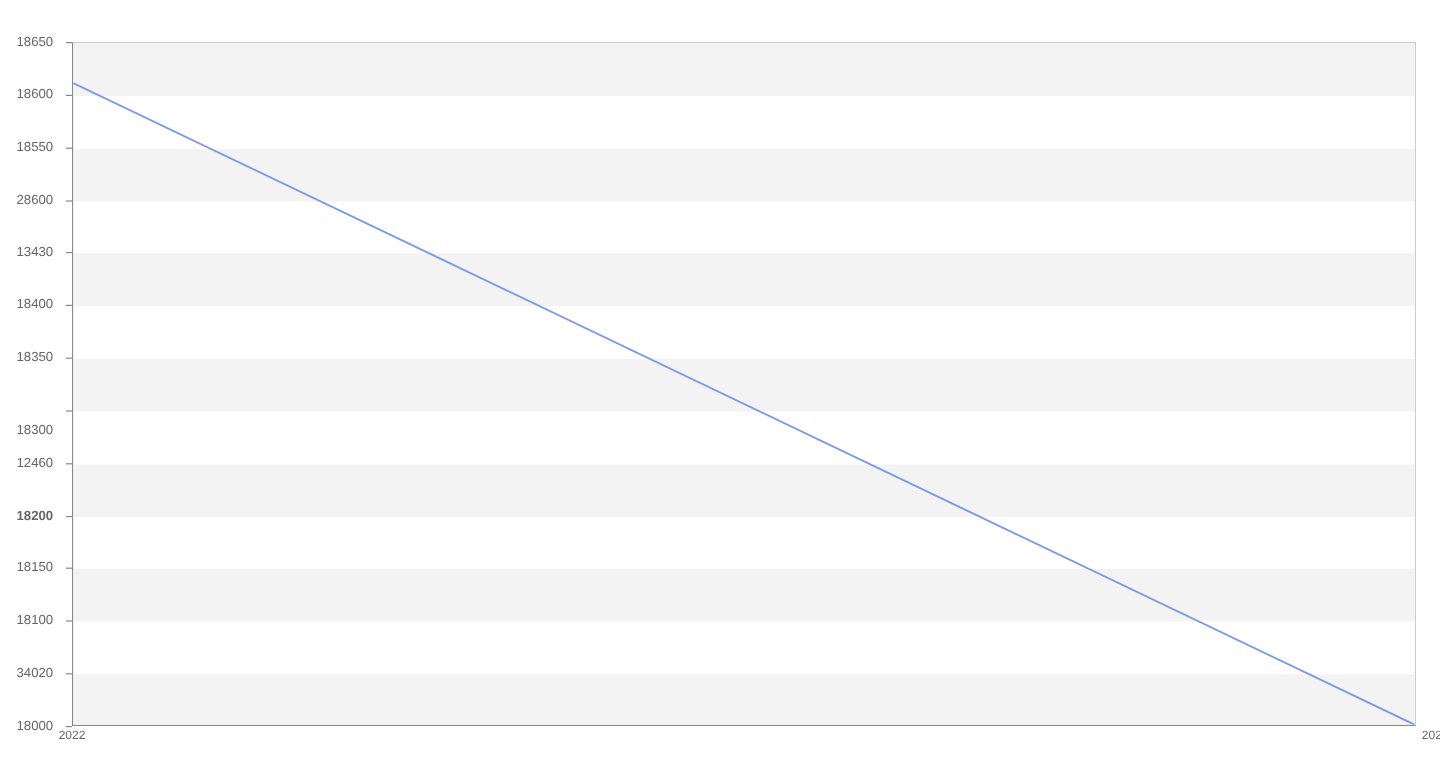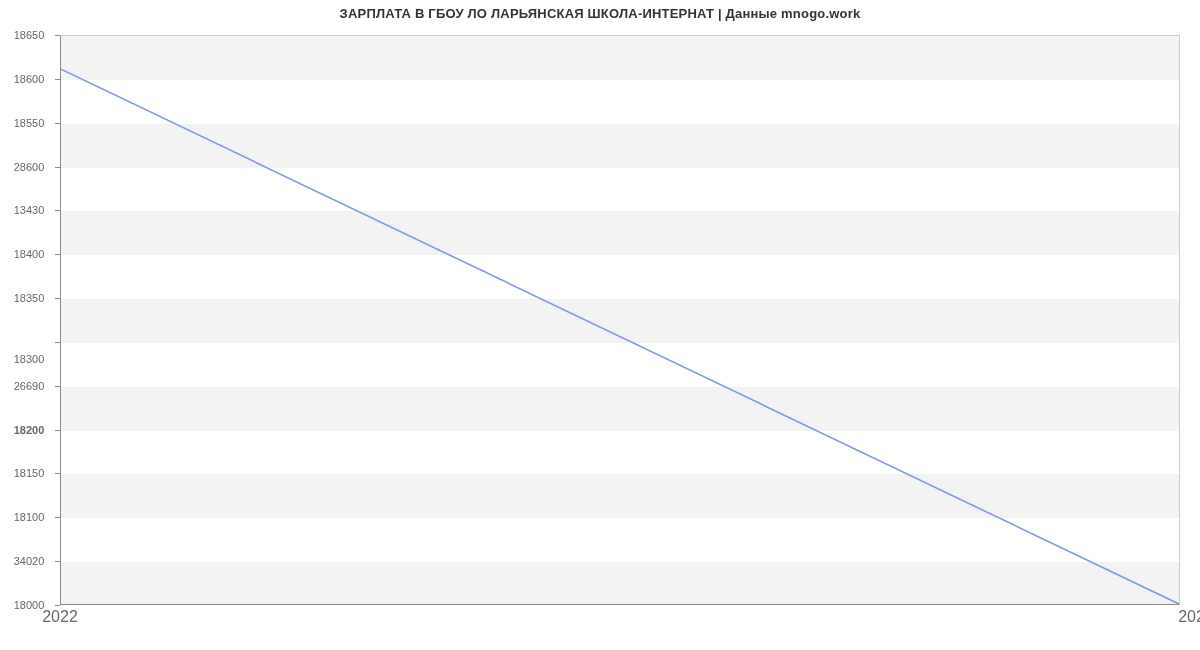--- a/index.html
+++ b/index.html
@@ -66,30 +66,29 @@
   .y-tick-mark {
     position: absolute;
     left: 55px;
     width: 5px;
     height: 1px;
     background: #888888;
   }
   .x-tick-label {
     position: absolute;
     top: 608px;
-    font-size: 16px;
+    font-size: 10px;
     color: #666666;
     transform: translateX(-50%);
   }
 </style>
 </head>
 <body>
 
 <div class="chart-wrap">
-  <div class="title">ЗАРПЛАТА В ГБОУ ЛО ЛАРЬЯНСКАЯ ШКОЛА-ИНТЕРНАТ | Данные mnogo.work</div>
 
   <div class="plot-area" id="plot">
       <div class="band" style="top: 0px; height: 43.8462px; background: rgb(243, 243, 243);"></div>
       <div class="band" style="top: 43.8462px; height: 43.8462px; background: rgb(255, 255, 255);"></div>
       <div class="band" style="top: 87.6923px; height: 43.8462px; background: rgb(243, 243, 243);"></div>
       <div class="band" style="top: 131.538px; height: 43.8462px; background: rgb(255, 255, 255);"></div>
       <div class="band" style="top: 175.385px; height: 43.8462px; background: rgb(243, 243, 243);"></div>
       <div class="band" style="top: 219.231px; height: 43.8462px; background: rgb(255, 255, 255);"></div>
       <div class="band" style="top: 263.077px; height: 43.8462px; background: rgb(243, 243, 243);"></div>
       <div class="band" style="top: 306.923px; height: 43.8462px; background: rgb(255, 255, 255);"></div>
@@ -105,21 +104,21 @@
 <div class="y-tick-label" style="top: 605px;">18000</div>
     <div class="y-tick-mark" style="top: 605px;"></div>
     <div class="y-tick-label" style="top: 561.154px;">34020</div>
     <div class="y-tick-mark" style="top: 561.154px;"></div>
     <div class="y-tick-label" style="top: 517.308px;">18100</div>
     <div class="y-tick-mark" style="top: 517.308px;"></div>
     <div class="y-tick-label" style="top: 473.462px;">18150</div>
     <div class="y-tick-mark" style="top: 473.462px;"></div>
     <div class="y-tick-label" style="top: 429.615px; font-weight: bold;">18200</div>
     <div class="y-tick-mark" style="top: 429.615px;"></div>
-    <div class="y-tick-label" style="top: 385.769px;">26690</div>
+    <div class="y-tick-label" style="top: 385.769px;">12460</div>
     <div class="y-tick-mark" style="top: 385.769px;"></div>
     <div class="y-tick-label" style="top: 341.923px; margin-top: 17px;">18300</div>
     <div class="y-tick-mark" style="top: 341.923px;"></div>
     <div class="y-tick-label" style="top: 298.077px;">18350</div>
     <div class="y-tick-mark" style="top: 298.077px;"></div>
     <div class="y-tick-label" style="top: 254.231px;">18400</div>
     <div class="y-tick-mark" style="top: 254.231px;"></div>
     <div class="y-tick-label" style="top: 210.385px;">13430</div>
     <div class="y-tick-mark" style="top: 210.385px;"></div>
     <div class="y-tick-label" style="top: 166.538px;">28600</div>

